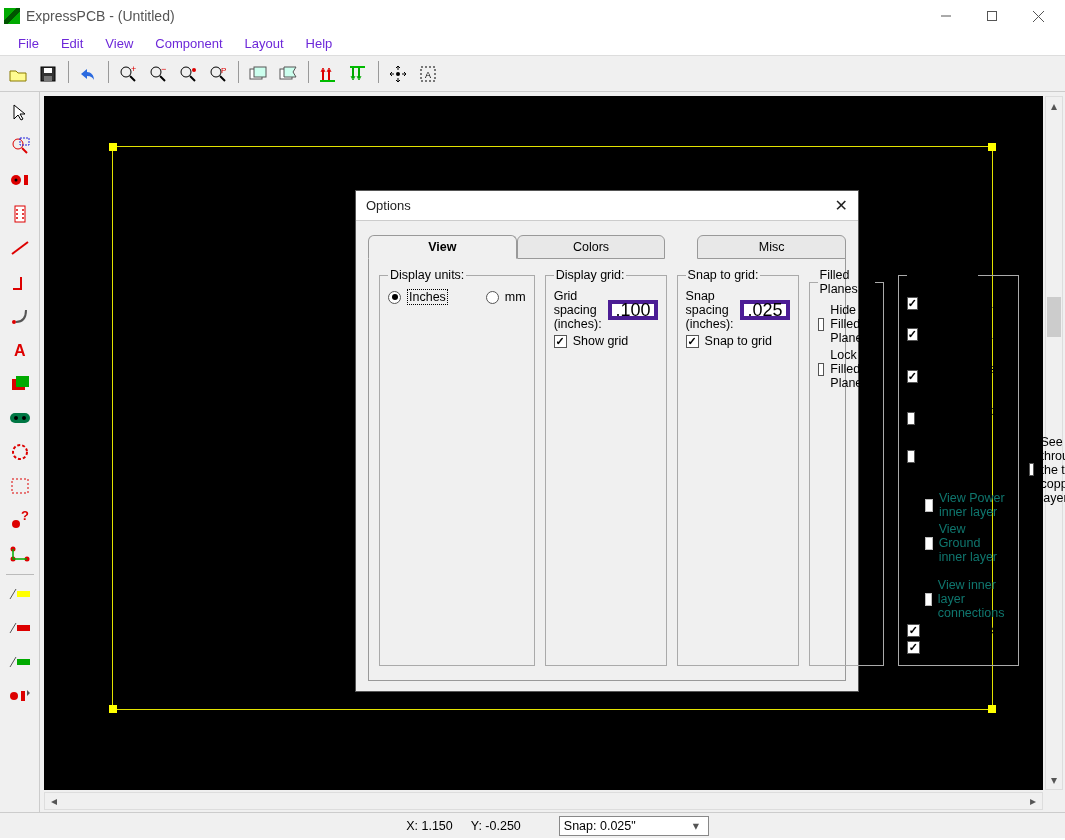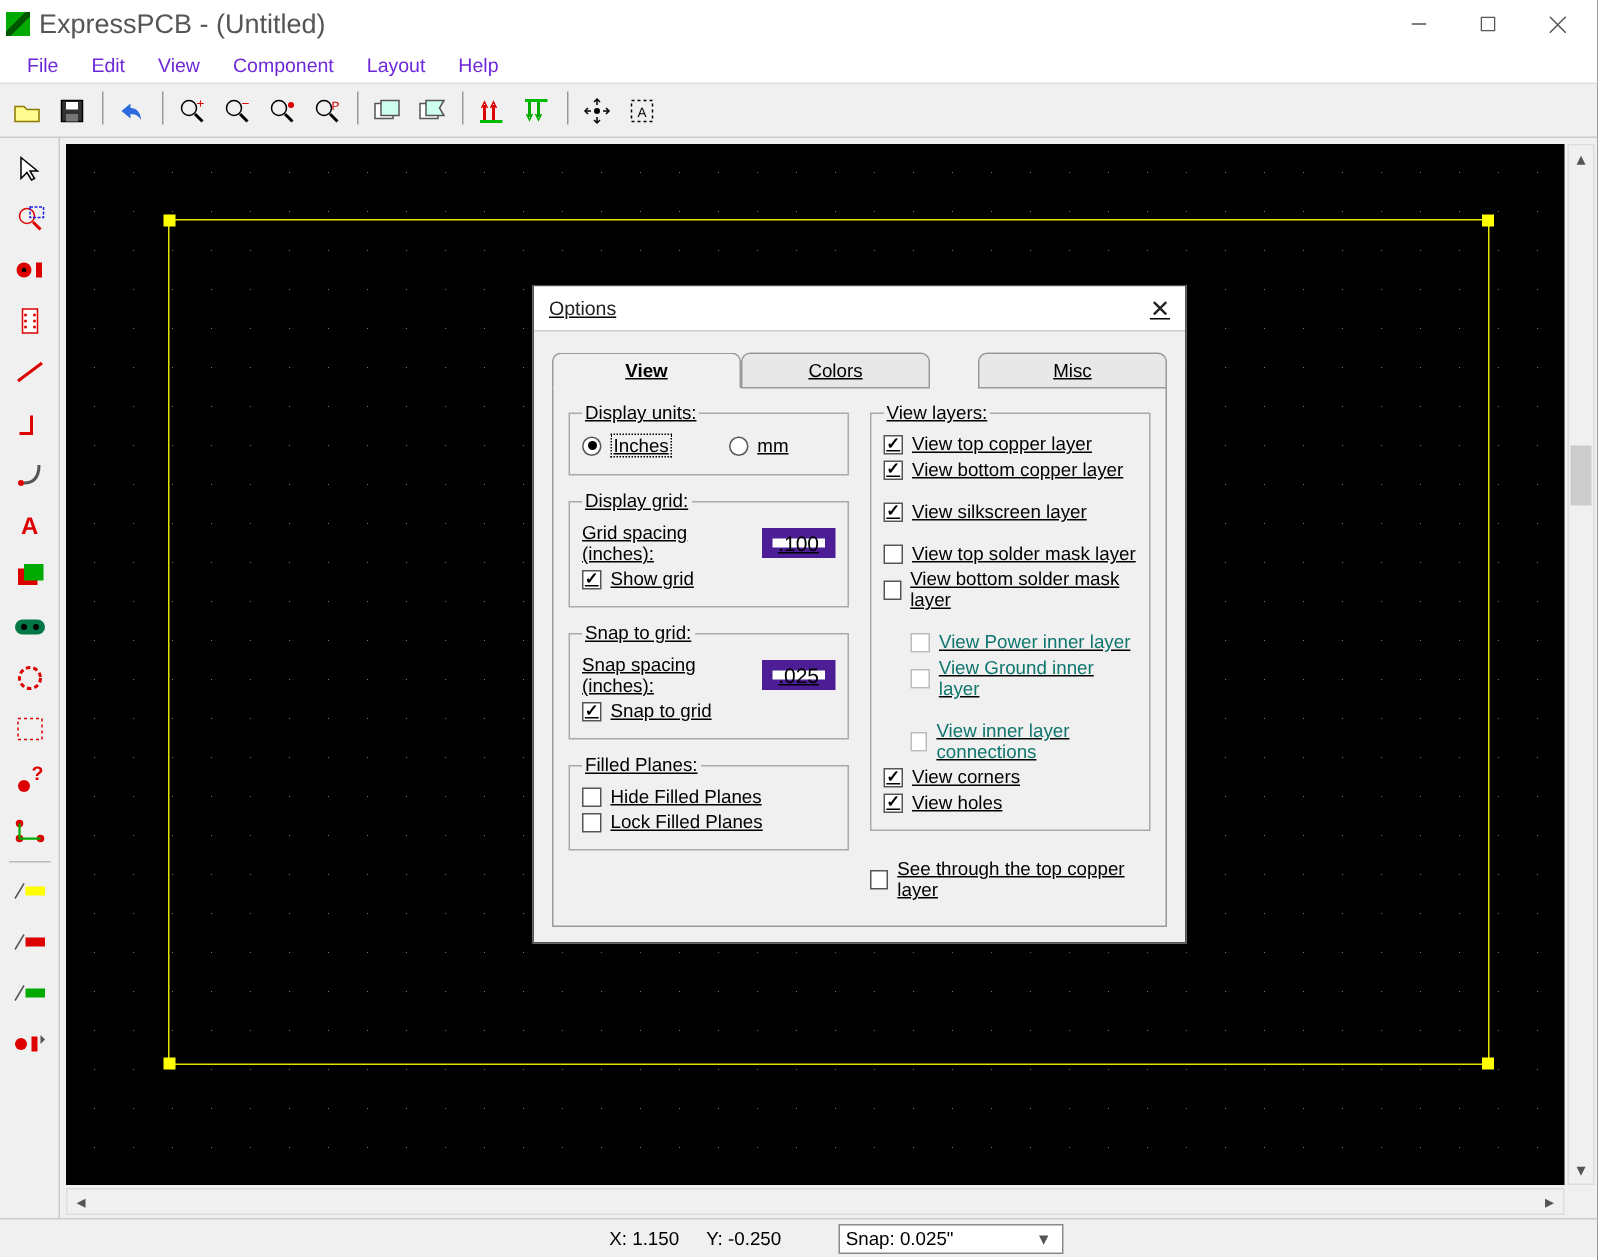--- a/index.html
+++ b/index.html
@@ -20,21 +20,21 @@
     display: flex;
     align-items: center;
     padding: 0 4px;
     color: #555;
   }
   .titlebar .app-icon {
     width: 16px; height: 16px;
     background: linear-gradient(135deg,#0a0 40%,#050 40%,#050 60%,#0a0 60%);
     margin-right: 6px;
   }
-  .titlebar .title-text { flex: 0 0 auto; font-size: 18px; text-align: center; }
+  .titlebar .title-text { flex: 0 0 auto; font-size: 14px; text-align: center; }
   .titlebar .spacer { flex: 1; }
   .titlebar .winbtn {
     width: 46px; height: 32px;
     display:flex; align-items:center; justify-content:center;
     color:#555;
     font-family: system-ui, sans-serif;
   }
   .menubar {
     height: 24px;
     display: flex;
@@ -143,26 +143,25 @@
     width:150px;
     padding:0 4px;
     justify-content:space-between;
     margin-left:20px;
   }
   .statusbar .snap-box .dd{width:16px;text-align:center;color:#555;}
   
   .dialog{
     position:absolute;
     left:355px; top:190px;
-    width:436px;
+    width:504px;
     background:#f0f0f0;
     border:1px solid #555;
     box-shadow:4px 4px 8px rgba(0,0,0,.4);
     z-index:50;
-    text-decoration:underline;
   }
   .dialog .dlg-title{
     height:30px;
     background:#fff;
     display:flex;align-items:center;
     padding:0 10px;
     justify-content:space-between;
     font-size:13px;
     color:#222;
     border-bottom:1px solid #ccc;
@@ -189,42 +188,42 @@
     z-index:1;
   }
   .tab-panel{
     border:1px solid #999;
     border-top:none;
     margin-top:-1px;
     padding:10px 10px 14px;
     display:flex;
     gap:14px;
   }
-  .col{flex:1;display:flex;flex-direction:column;gap:10px;}
+  .col{flex:1;display:flex;flex-direction:row;gap:10px;}
   fieldset.group{
     border:1px solid #aaa;
     padding:4px 8px 8px;
     margin:0;
   }
   fieldset.group legend{
     padding:0 2px;
     font-size:12.5px;
   }
   .row{display:flex;align-items:center;gap:6px;margin:3px 0;font-size:12.5px;}
   .radio, .check{
     width:13px;height:13px;border:1px solid #555;display:inline-flex;align-items:center;justify-content:center;background:#fff;
   }
   .radio{border-radius:50%;}
   .radio.on::after{content:"";width:6px;height:6px;background:#000;border-radius:50%;}
   .check.on::after{content:"✓";font-size:11px;line-height:1;color:#000;font-weight:700;}
   .disabled{color:#0f766e;padding-left:18px;}
   .disabled .check{border-color:#bbb;}
   .txt{
-    border:7px solid #4c1d95;background:#fff;height:20px;width:50px;
-    padding:0 4px;font-size:14px;display:flex;align-items:center;
+    border:4px solid #4c1d95;background:#fff;height:20px;width:50px;
+    padding:0 4px;font-size:18px;display:flex;align-items:center;
   }
   .inches-focus{border:1px dotted #000;padding:0 1px;}
   .dlg-buttons{display:flex;justify-content:center;gap:60px;margin-top:14px;}
   .btn{
     border:1px solid #777;background:#f0f0f0;
     height:26px;min-width:90px;
     display:flex;align-items:center;justify-content:center;
     font-size:13px;
     box-shadow:1px 1px 0 #fff inset, -1px -1px 0 #999 inset;
   }

